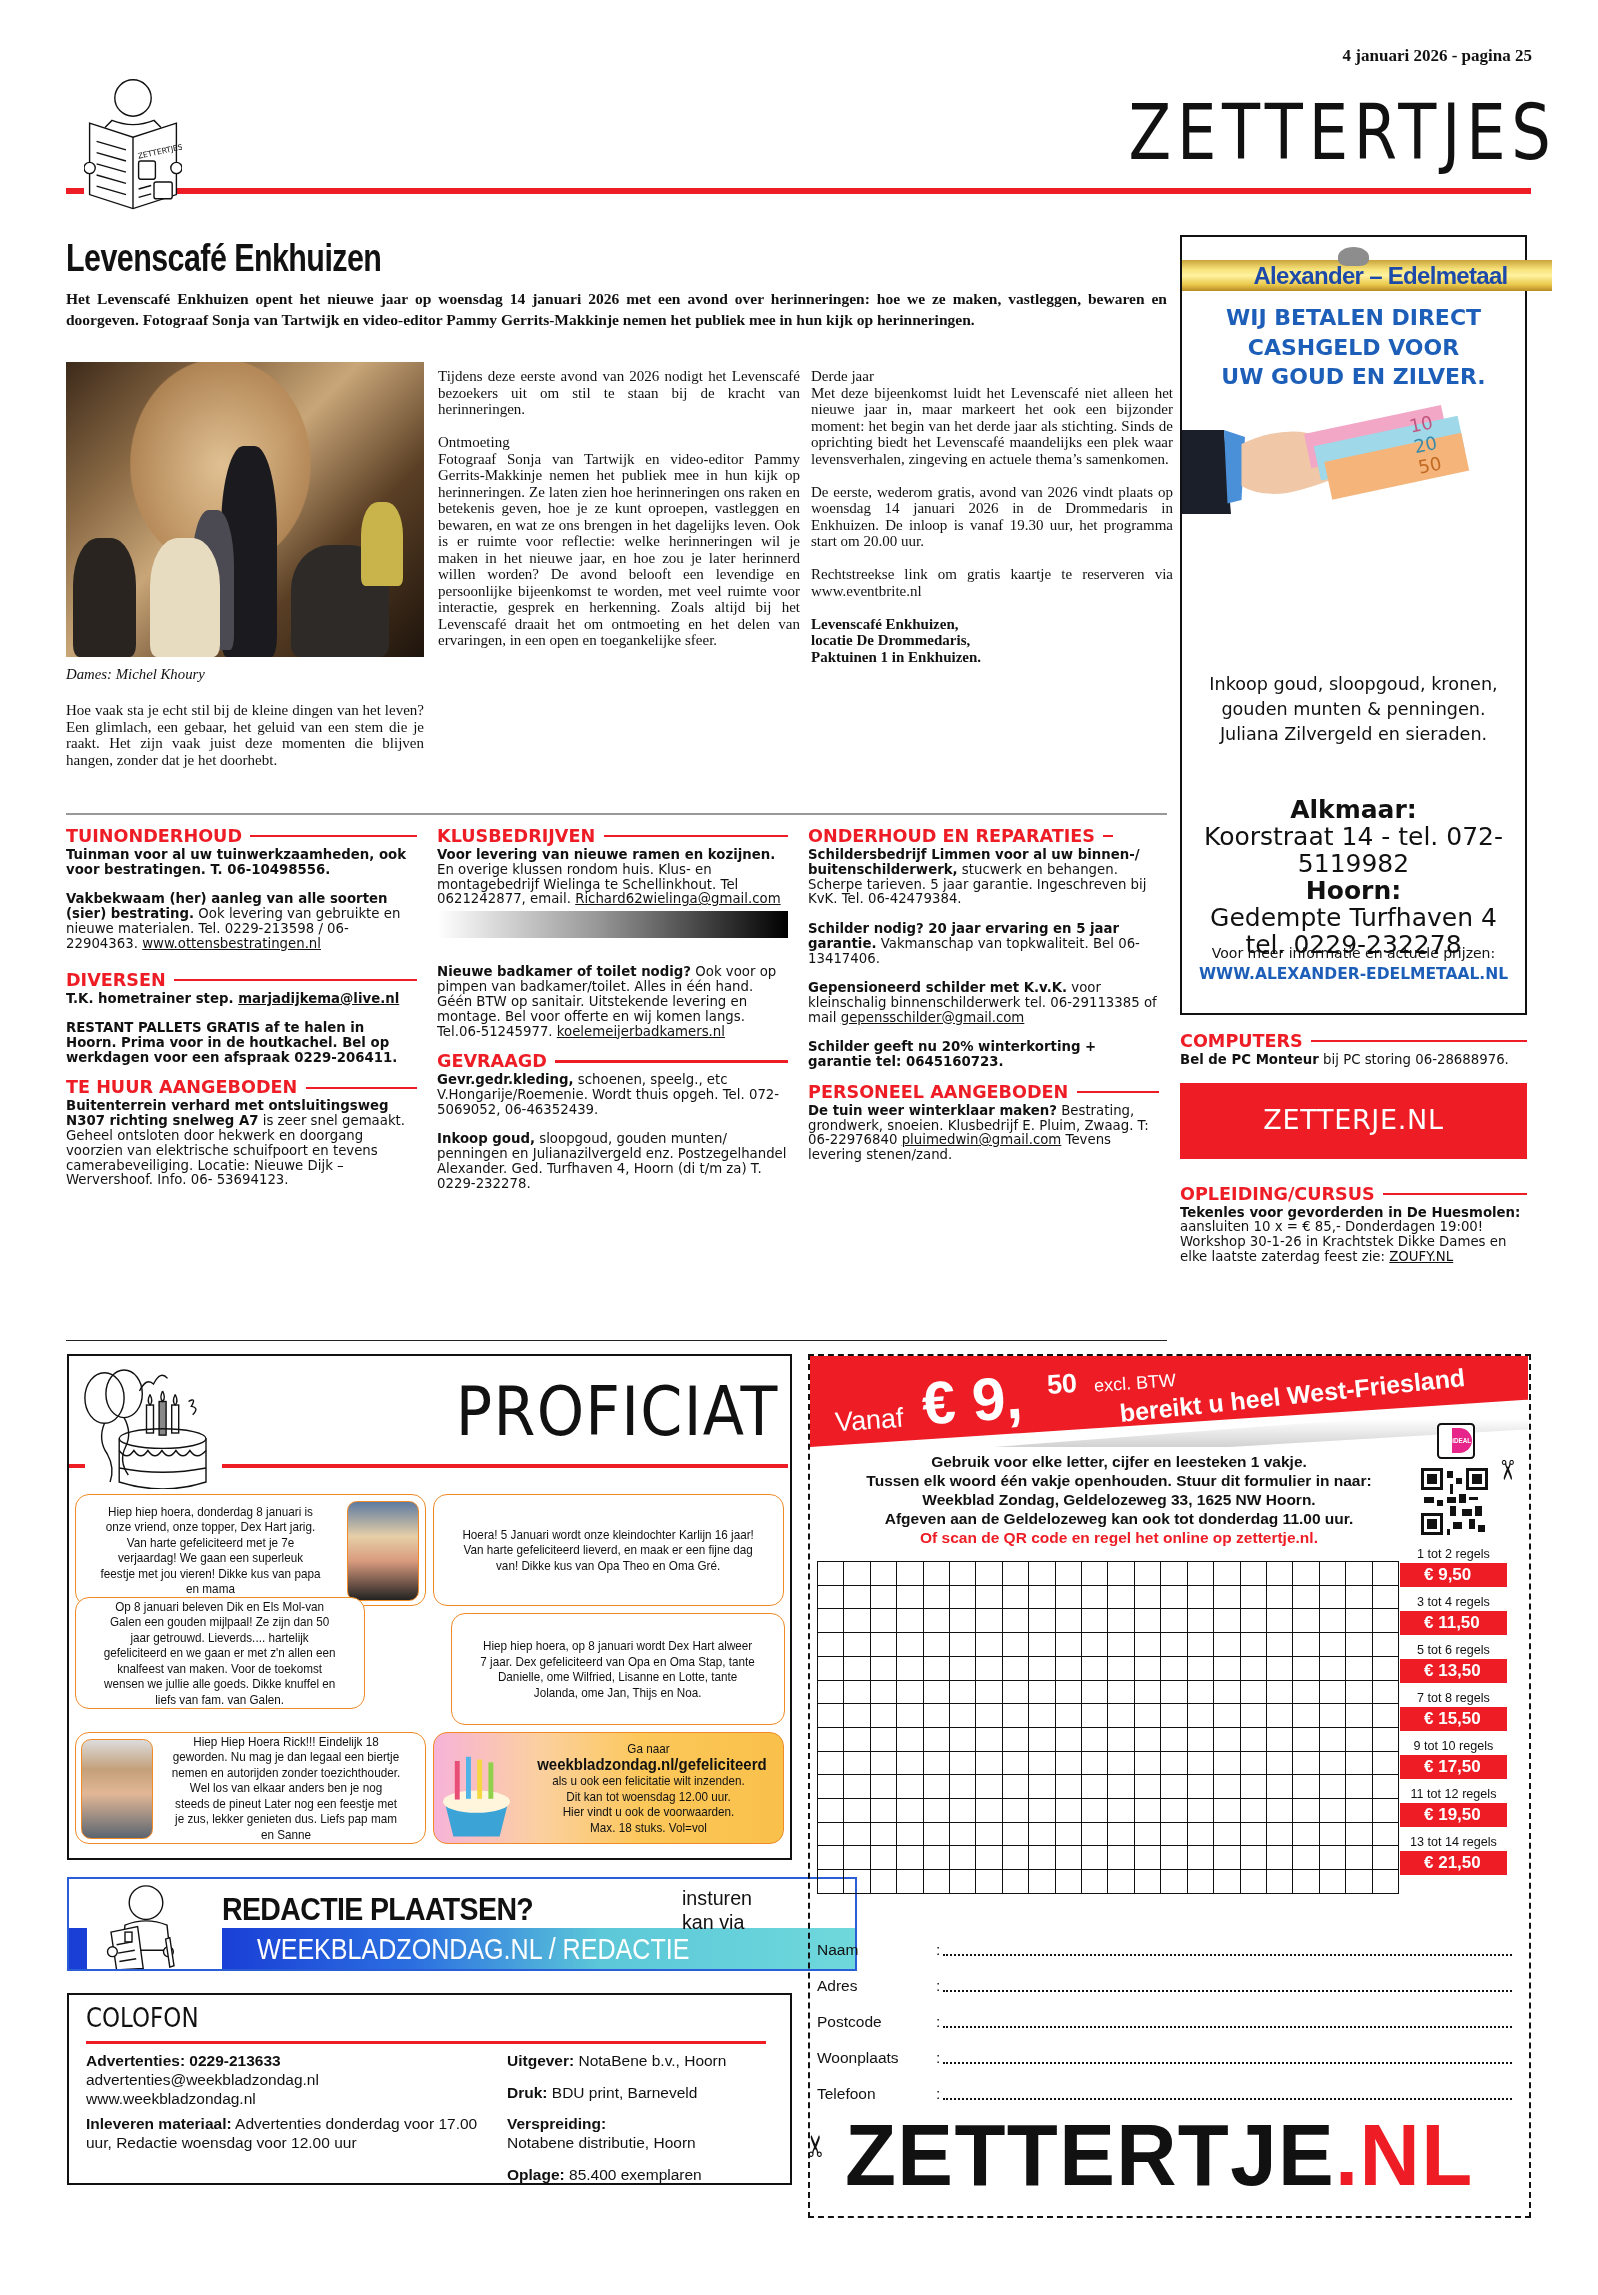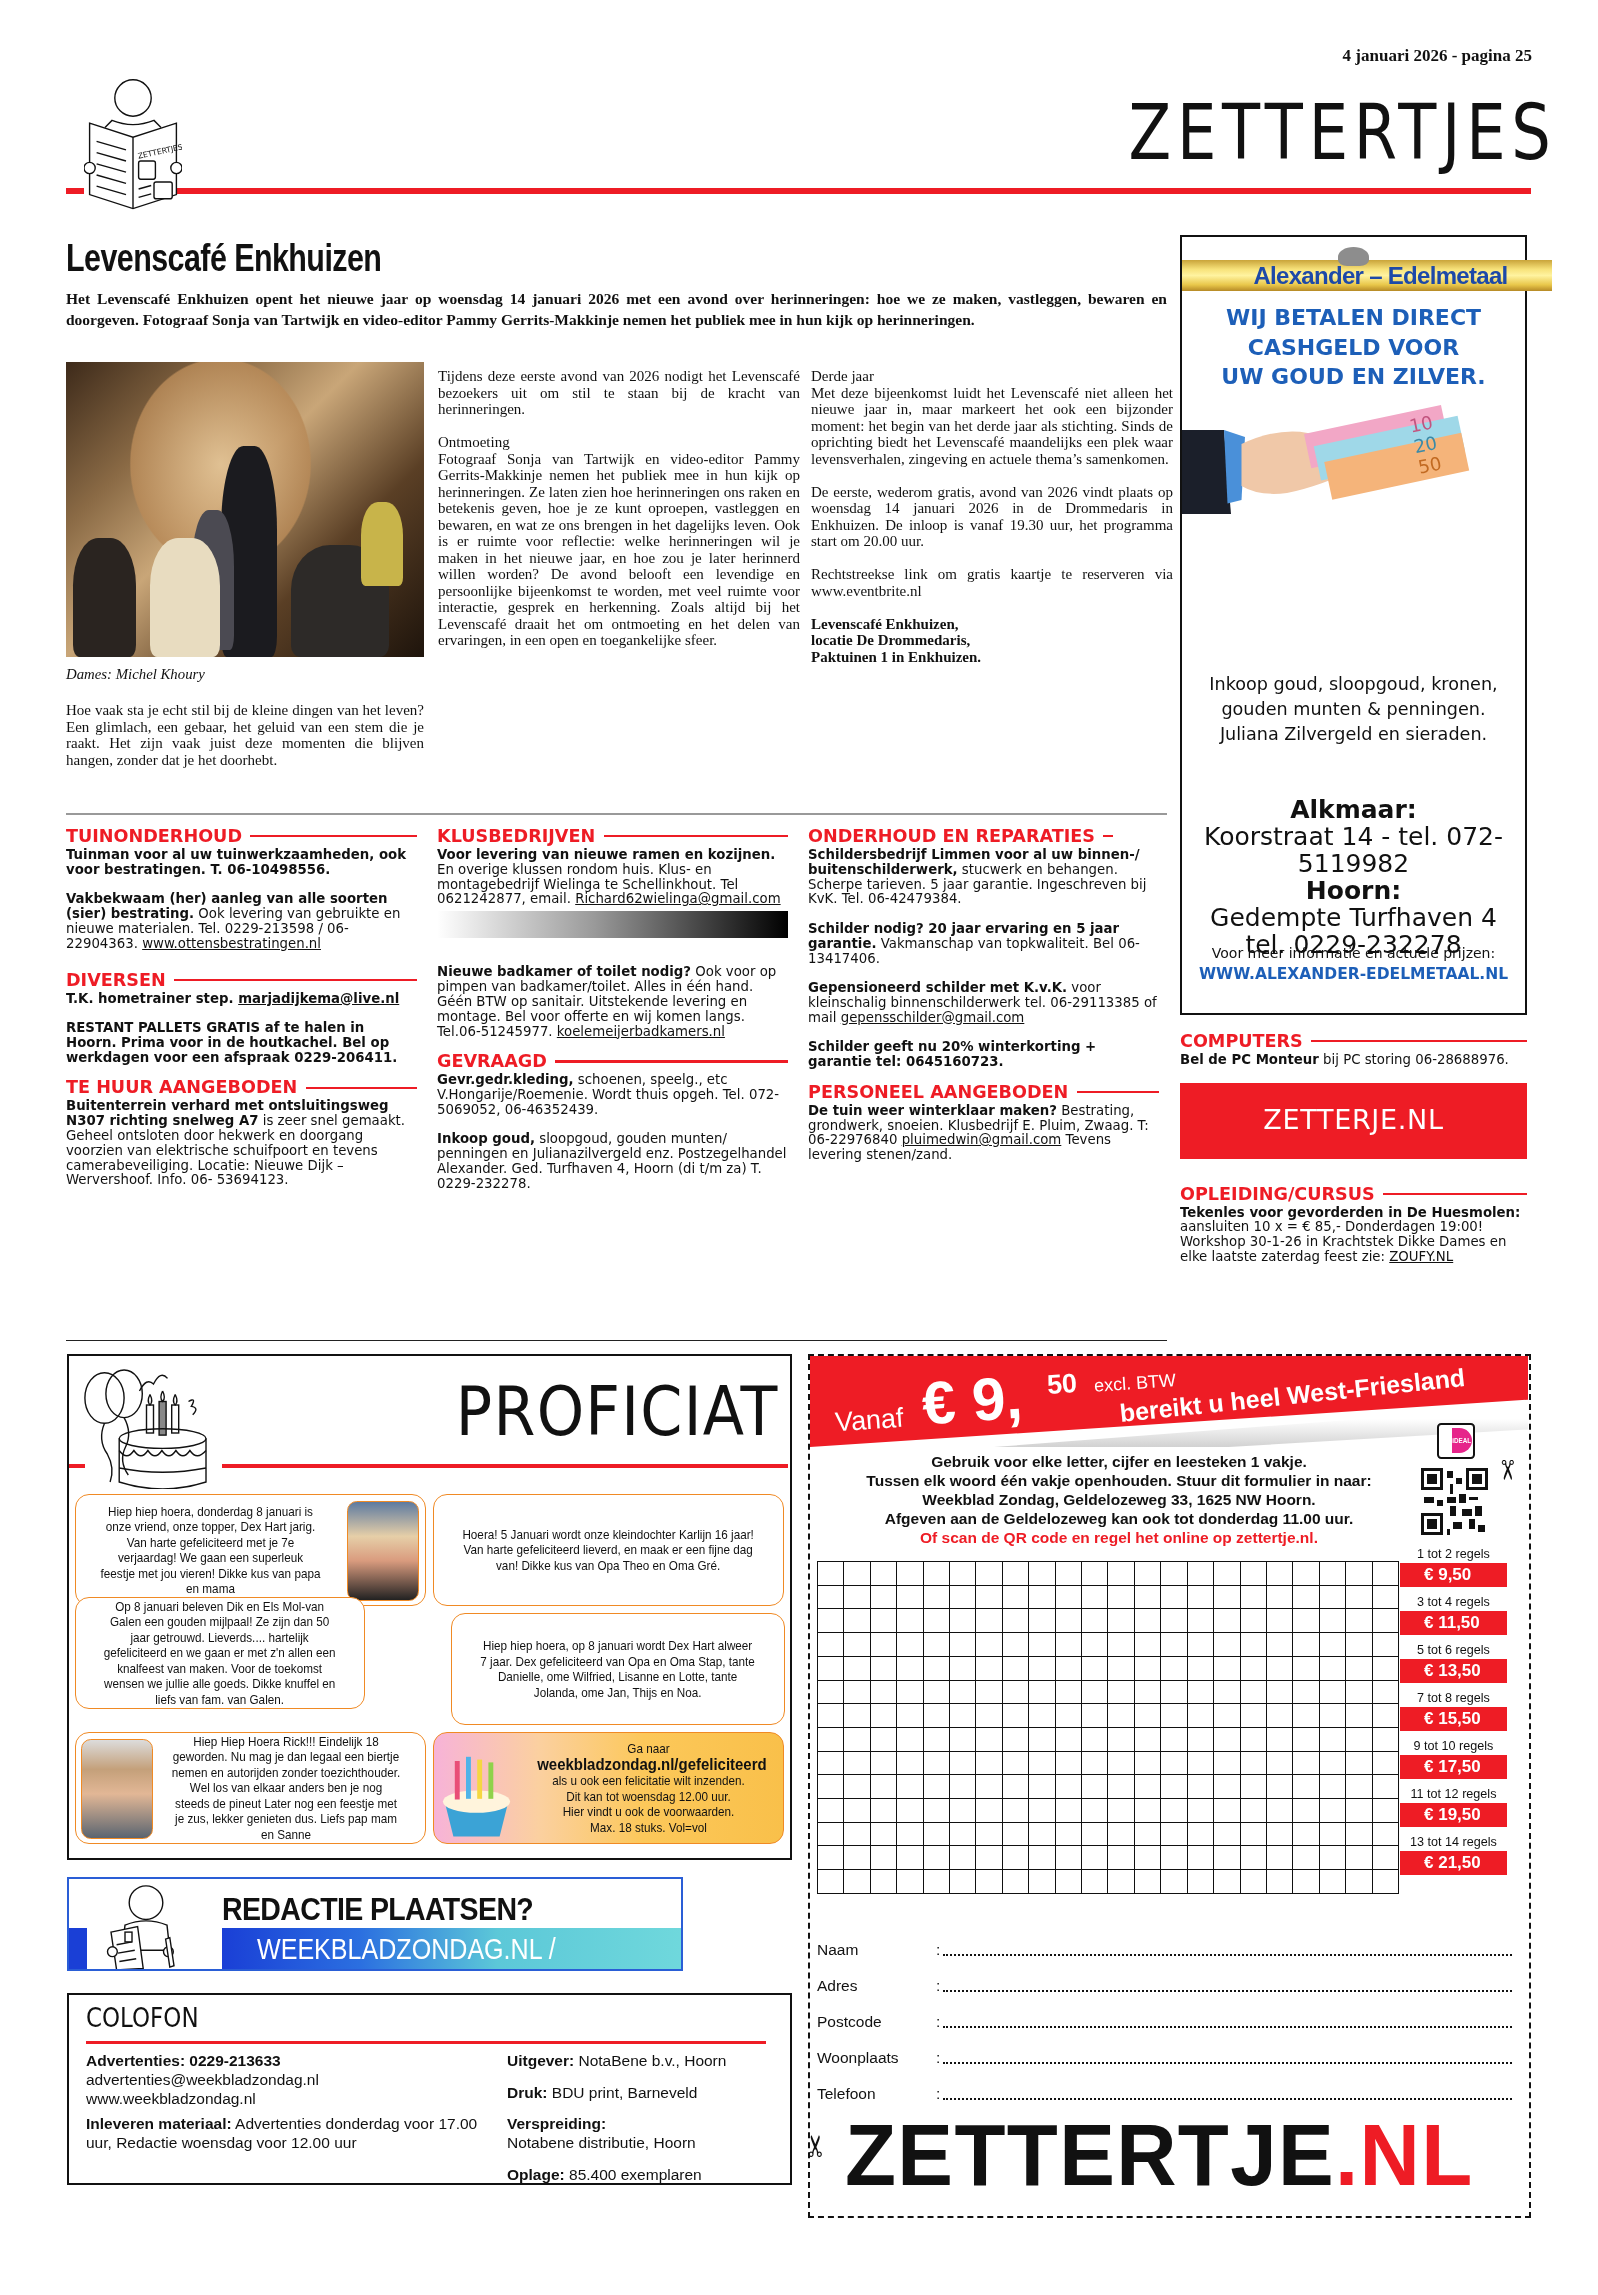--- a/index.html
+++ b/index.html
@@ -73,21 +73,21 @@
   #card6{left:364px;top:376px;width:351px;height:112px;background:linear-gradient(90deg,#f7b3d8 0%,#fbd0a0 30%,#fcc85a 60%,#f9c04a 100%);justify-content:flex-end;}
   .card .photo{position:absolute;width:70px;height:98px;border-radius:9.8px;border:1.4px solid #f08a24;}
   #card1 .photo{right:5.6px;top:5.6px;background:linear-gradient(180deg,#5d7aa0 0%,#e6cfa8 35%,#d99b7e 60%,#222 100%);}
   #card5 .photo{left:5.6px;top:5.6px;background:linear-gradient(180deg,#dcdcdc 0%,#c4a07a 30%,#e2b796 55%,#5b6570 100%);}
   #card1 .txt{width:253px;}
   #card5 .txt{width:260px;}
   #card6 .txt{width:253px;font-size:13.3px;}
   #card6 .url{font-weight:bold;font-size:17px;}
 
   
-  #redactie{left:67px;top:1877px;width:616px;height:94px;border:2.1px solid #2a5ed6;box-sizing:border-box;background:#fff;overflow:hidden;}
+  #redactie{left:67px;top:1877px;width:790px;height:94px;border:2.1px solid #2a5ed6;box-sizing:border-box;background:#fff;overflow:hidden;}
   #redactie .band{position:absolute;left:153px;top:49px;right:0;height:44px;background:linear-gradient(90deg,#1a3fd6 0%,#2b6fe0 30%,#5cc8d8 60%,#6fd8dc 100%);}
   #redactie .band-left{position:absolute;left:0;top:49px;width:18px;height:44px;background:#1a3fd6;}
   #redactie .title{position:absolute;left:153px;top:12.6px;font-size:31px;font-weight:bold;letter-spacing:-0.7px;transform:scaleX(0.92);transform-origin:left;}
   #redactie .via{position:absolute;left:613px;top:7px;font-size:19.7px;line-height:24px;}
   #redactie .url{position:absolute;left:188px;top:53px;font-size:29.5px;color:#fff;transform:scaleX(0.85);transform-origin:left;letter-spacing:0;}
   #redactie-icon{position:absolute;left:28px;top:4.2px;width:105px;height:87px;}
 
   
   #colofon{left:67px;top:1993px;width:725px;height:192px;border:2.8px solid #111;box-sizing:border-box;font-size:15.5px;line-height:19px;}
   #colofon .title{position:absolute;left:17px;top:12.6px;font-size:27px;font-family:"DejaVu Sans",sans-serif;transform:scaleX(0.85);transform-origin:left;}

